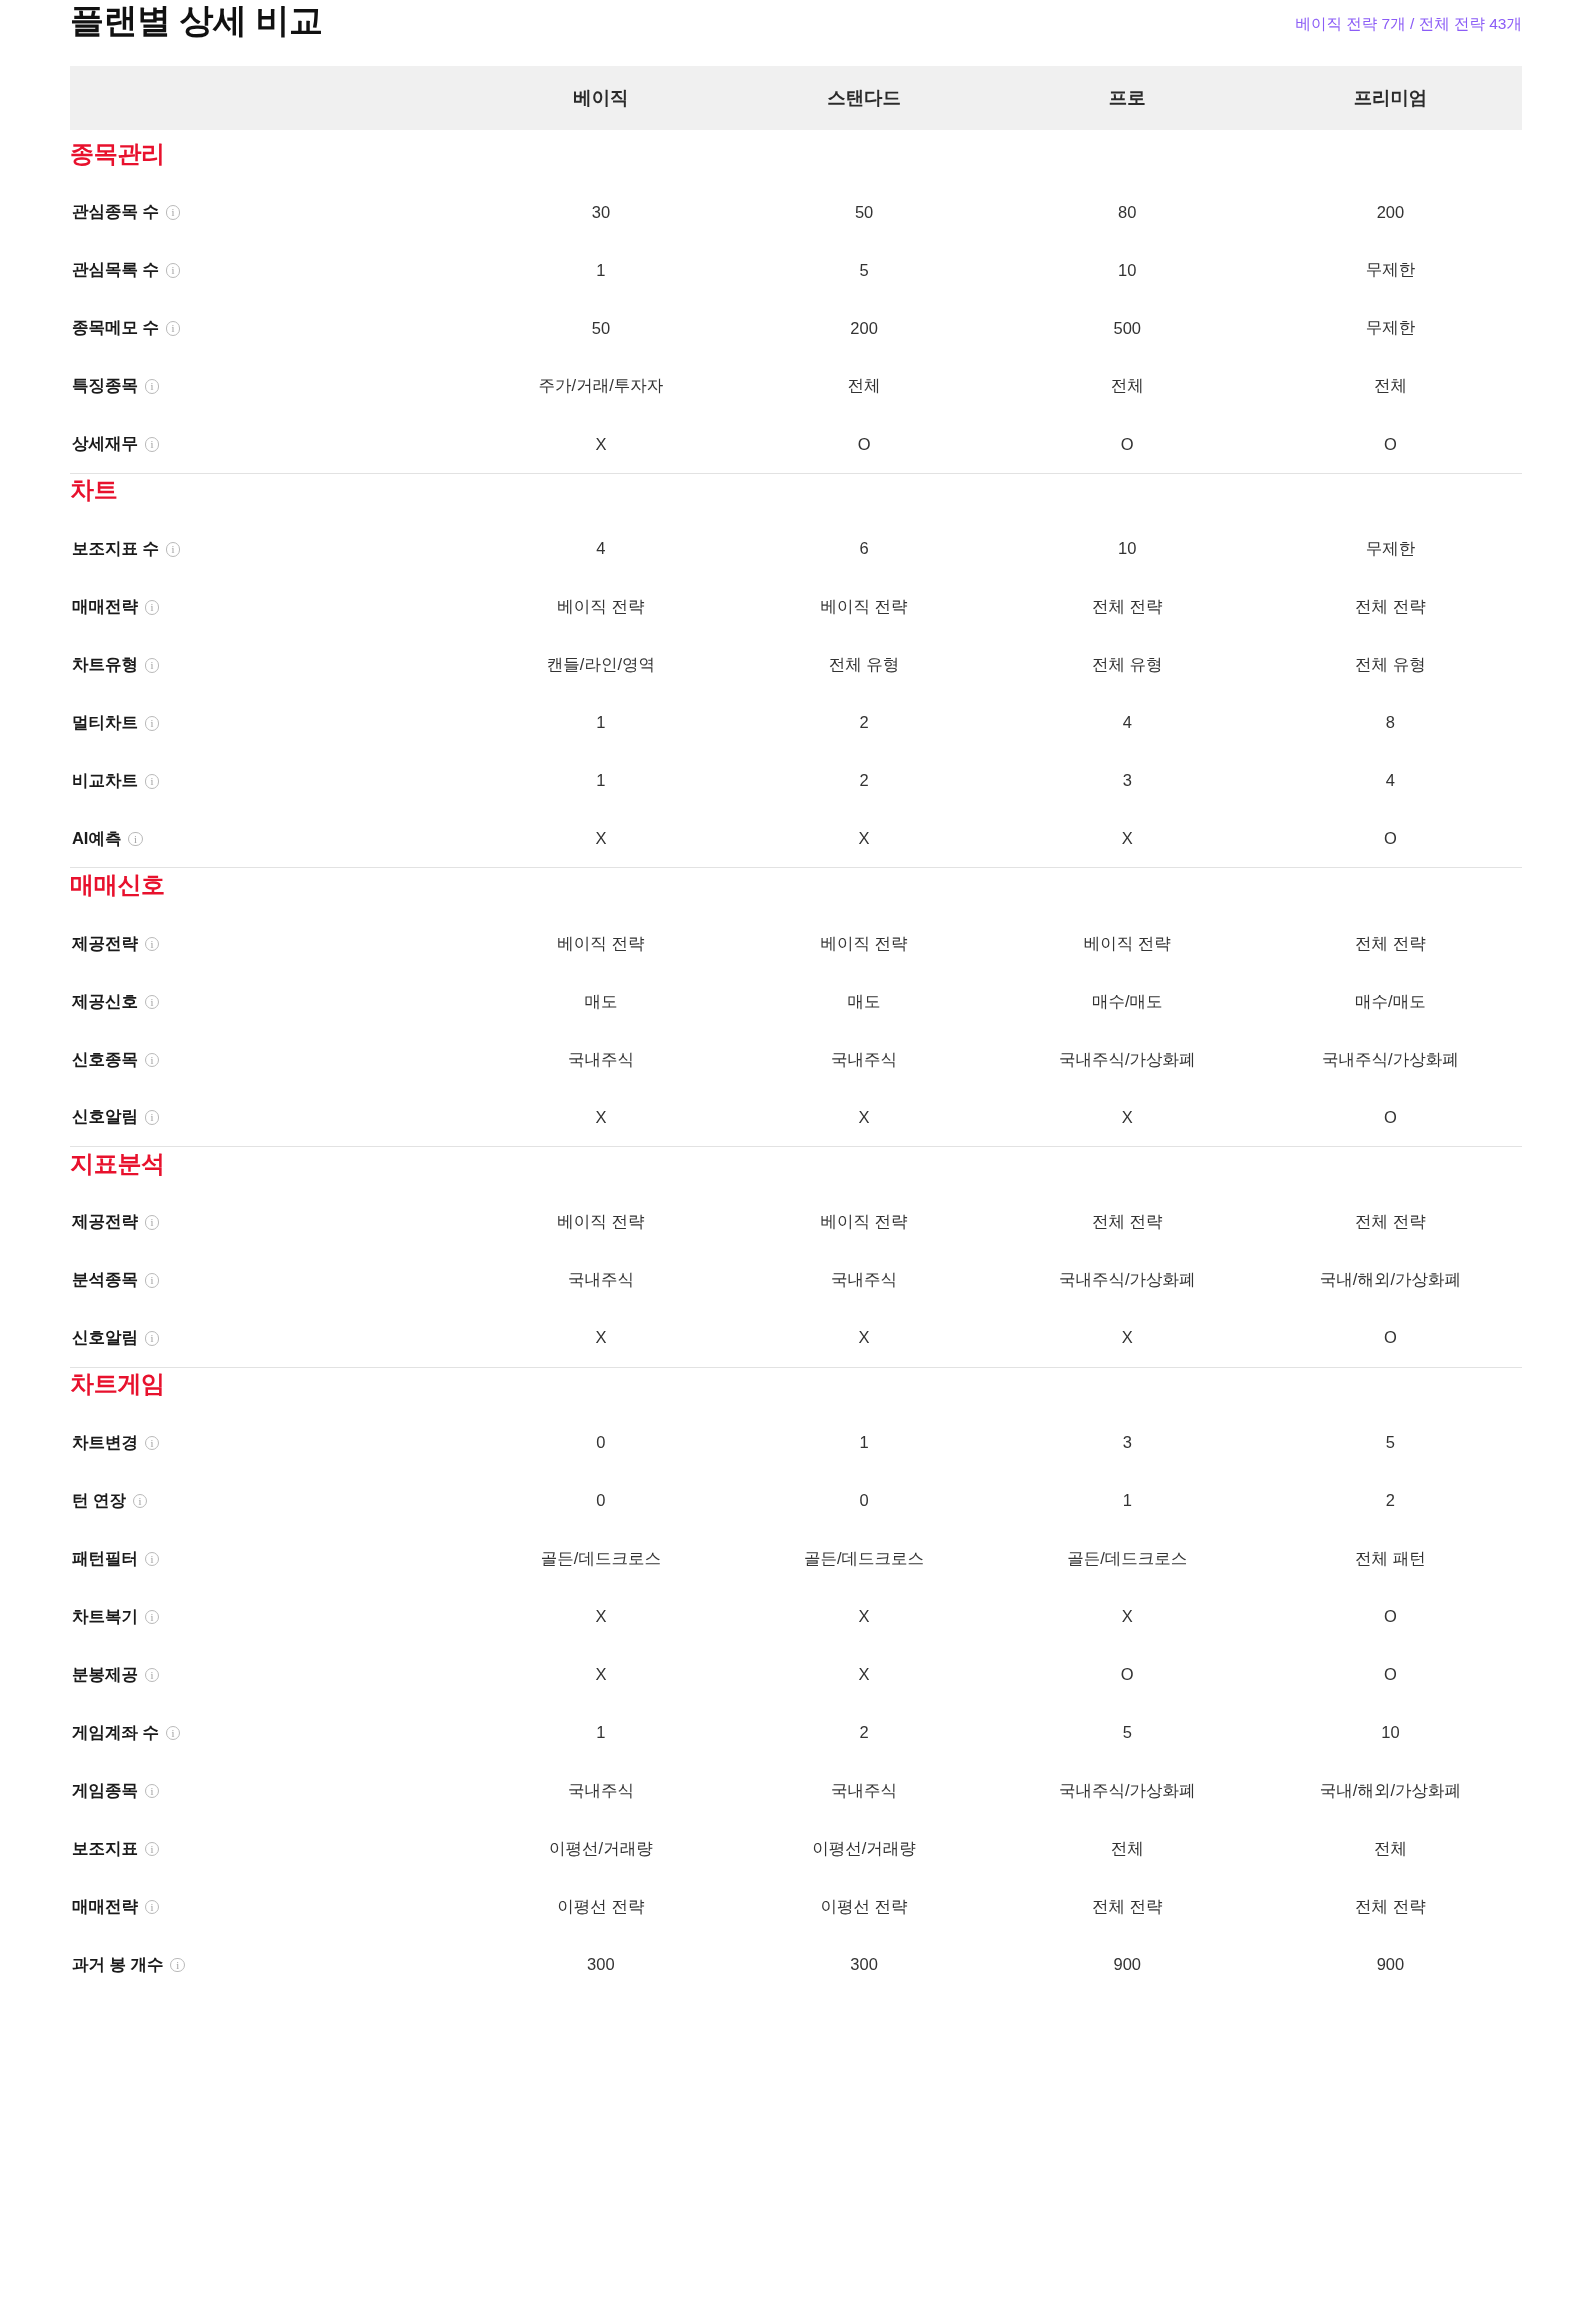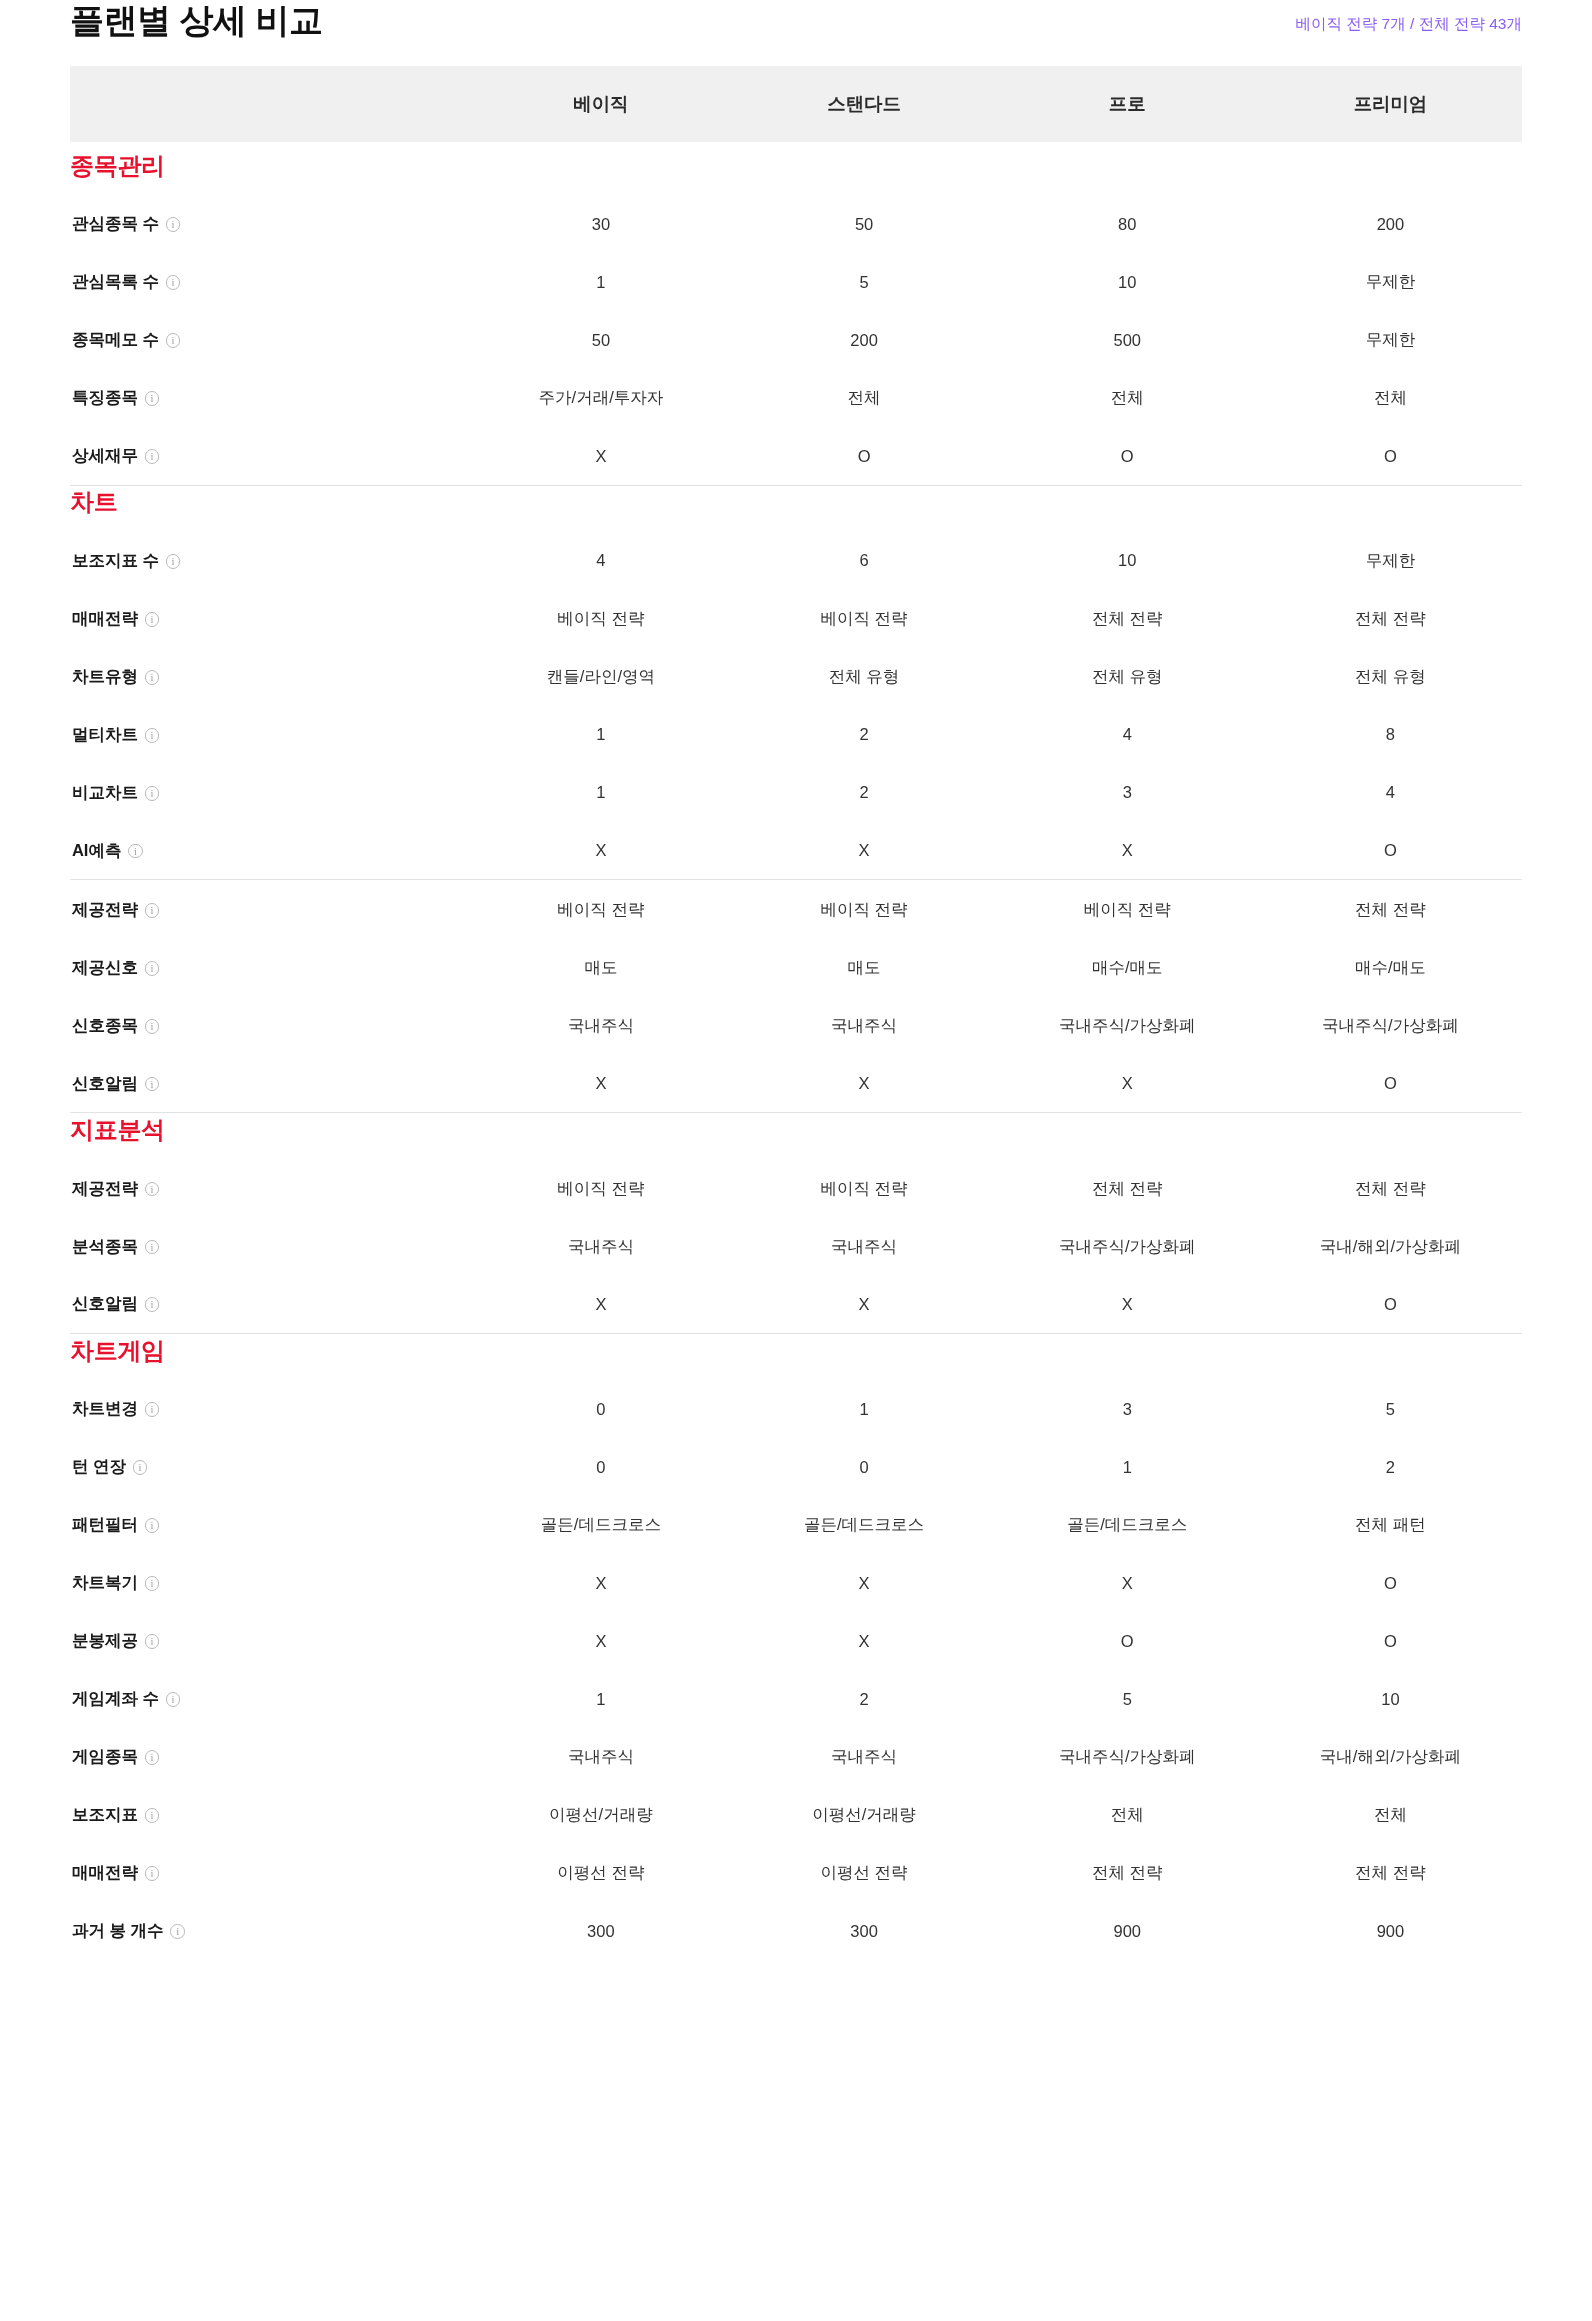--- a/index.html
+++ b/index.html
@@ -47,21 +47,21 @@
     table-layout: fixed;
   }
   table.compare col.c-feature { width: 27.5%; }
   table.compare col.c-plan    { width: 18.125%; }
 
   thead th {
     background: #f0f0f0;
     font-size: 18.4px;
     font-weight: bold;
     color: #2b2b2b;
-    height: 76px;
+    height: 64px;
     vertical-align: middle;
     text-align: center;
     border: none;
   }
   thead th.blank-head { background: #f0f0f0; }
 
   tbody td {
     font-size: 16.5px;
     color: #333333;
     text-align: center;
@@ -225,20 +225,23 @@
         <tr>
           <td class="feature"><span>AI예측</span><span class="info-icon">i</span></td>
           <td>X</td>
           <td>X</td>
           <td>X</td>
           <td>O</td>
         </tr>
         <tr class="divider-row">
           <td colspan="5"></td>
         </tr>
+        <tr class="section-row">
+          <td colspan="5"><span class="section-title">매매신호</span></td>
+        </tr>
         <tr>
           <td class="feature"><span>제공전략</span><span class="info-icon">i</span></td>
           <td>베이직 전략</td>
           <td>베이직 전략</td>
           <td>베이직 전략</td>
           <td>전체 전략</td>
         </tr>
         <tr>
           <td class="feature"><span>제공신호</span><span class="info-icon">i</span></td>
           <td>매도</td>

